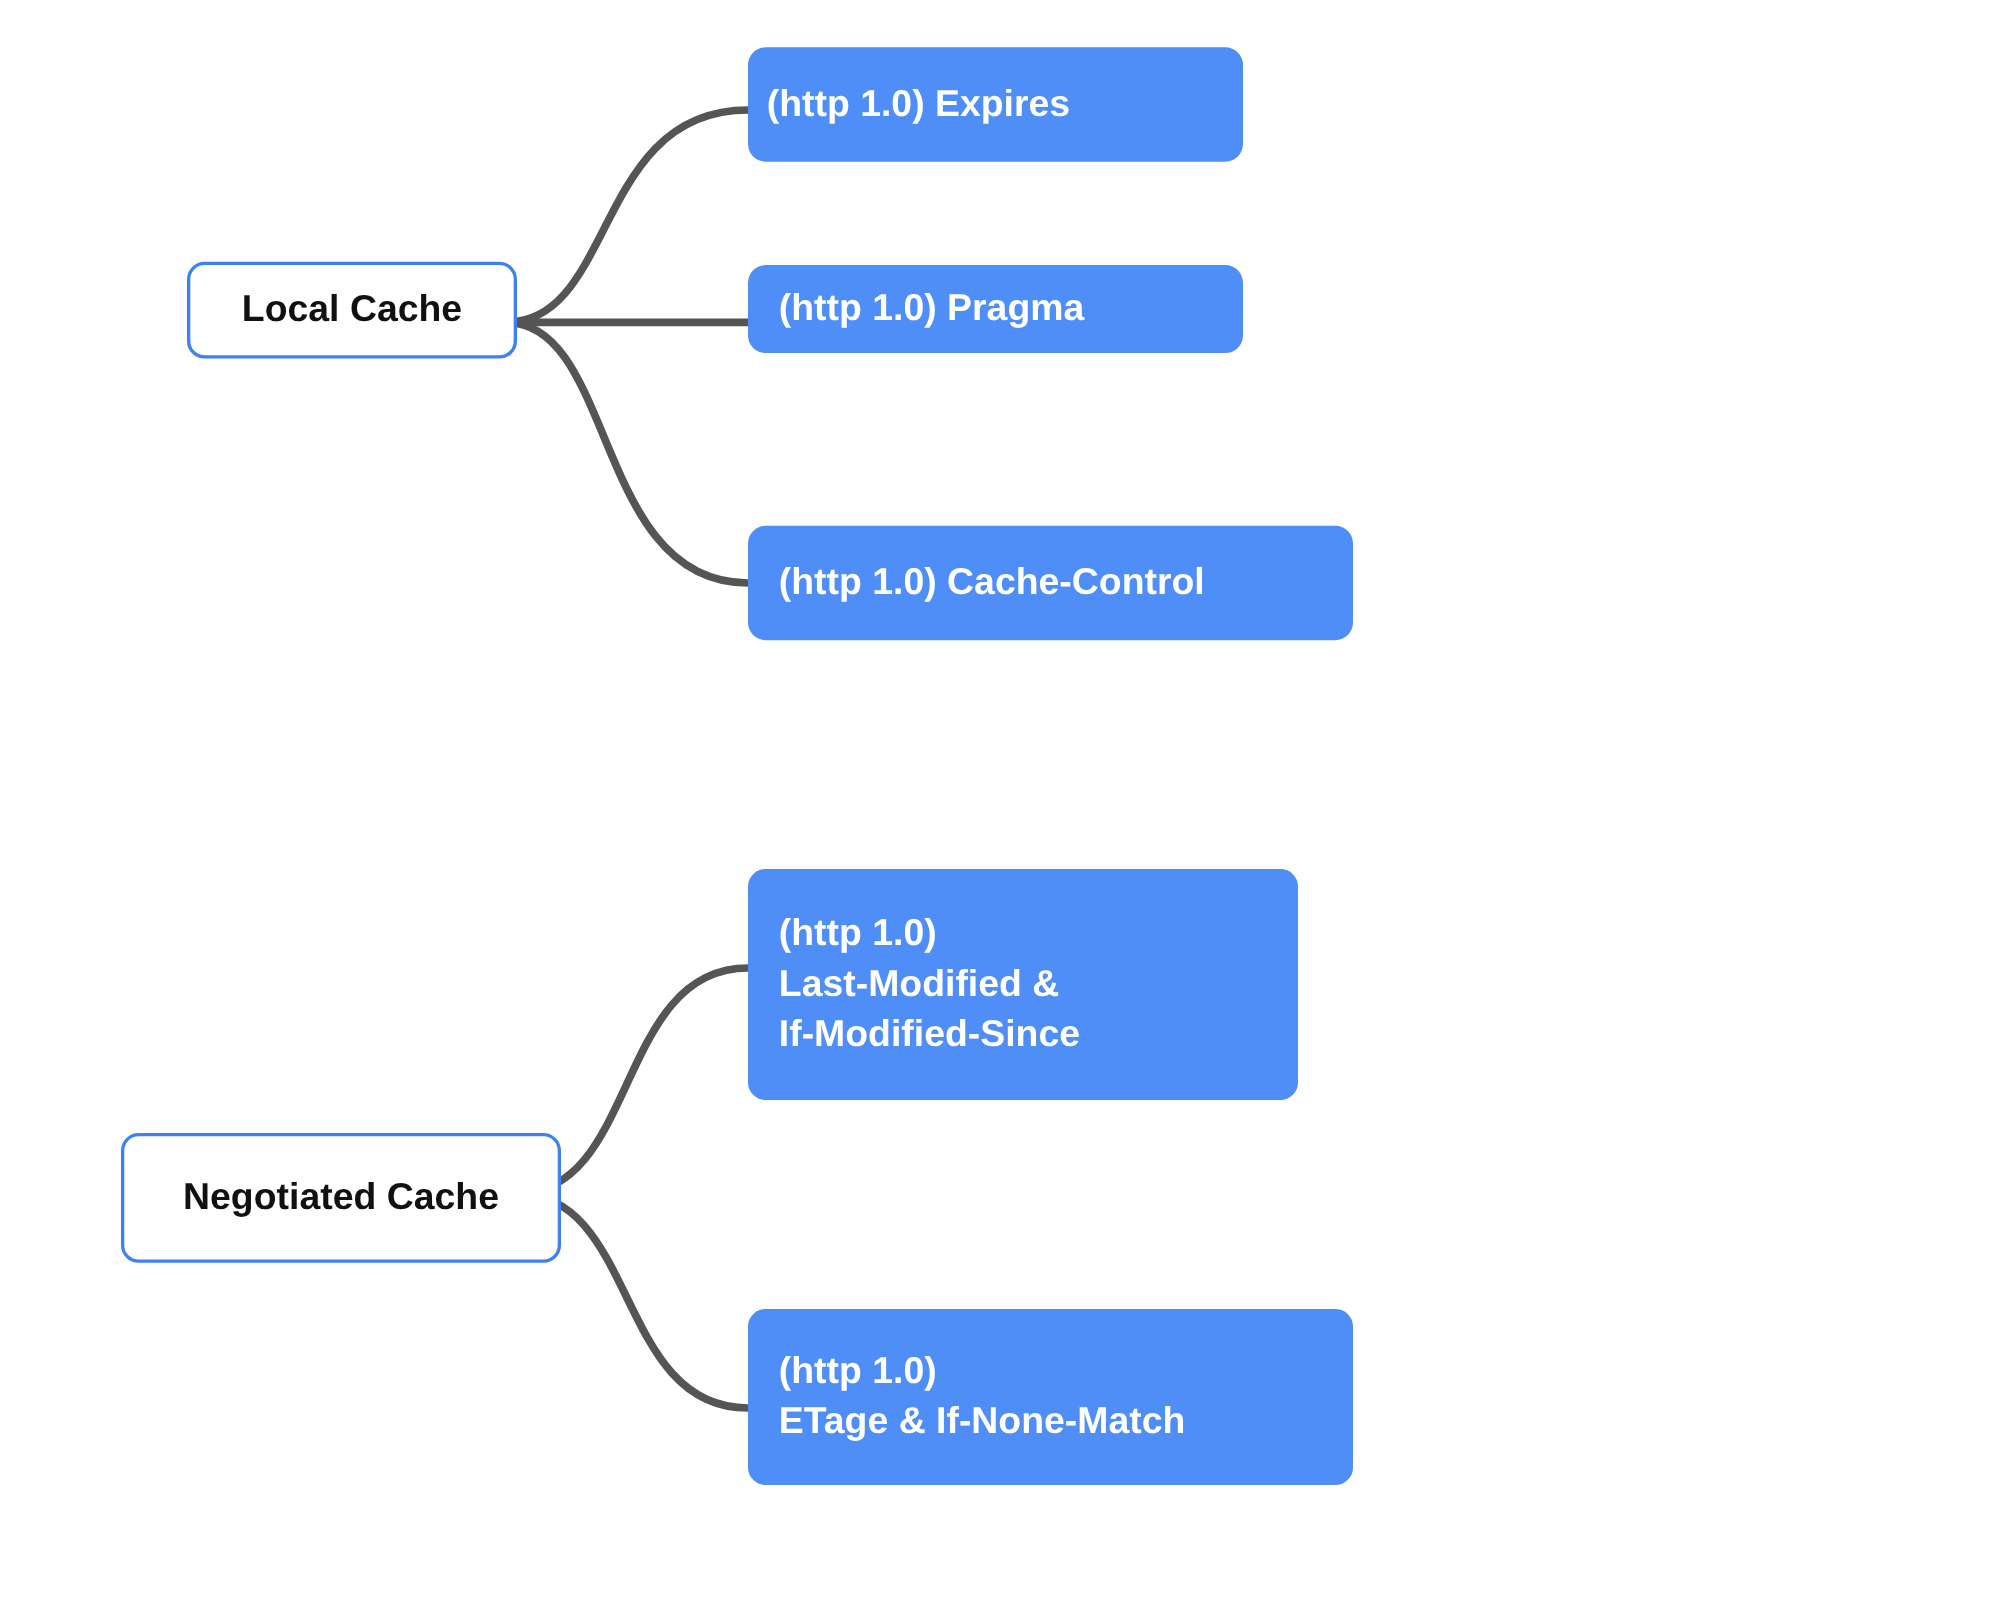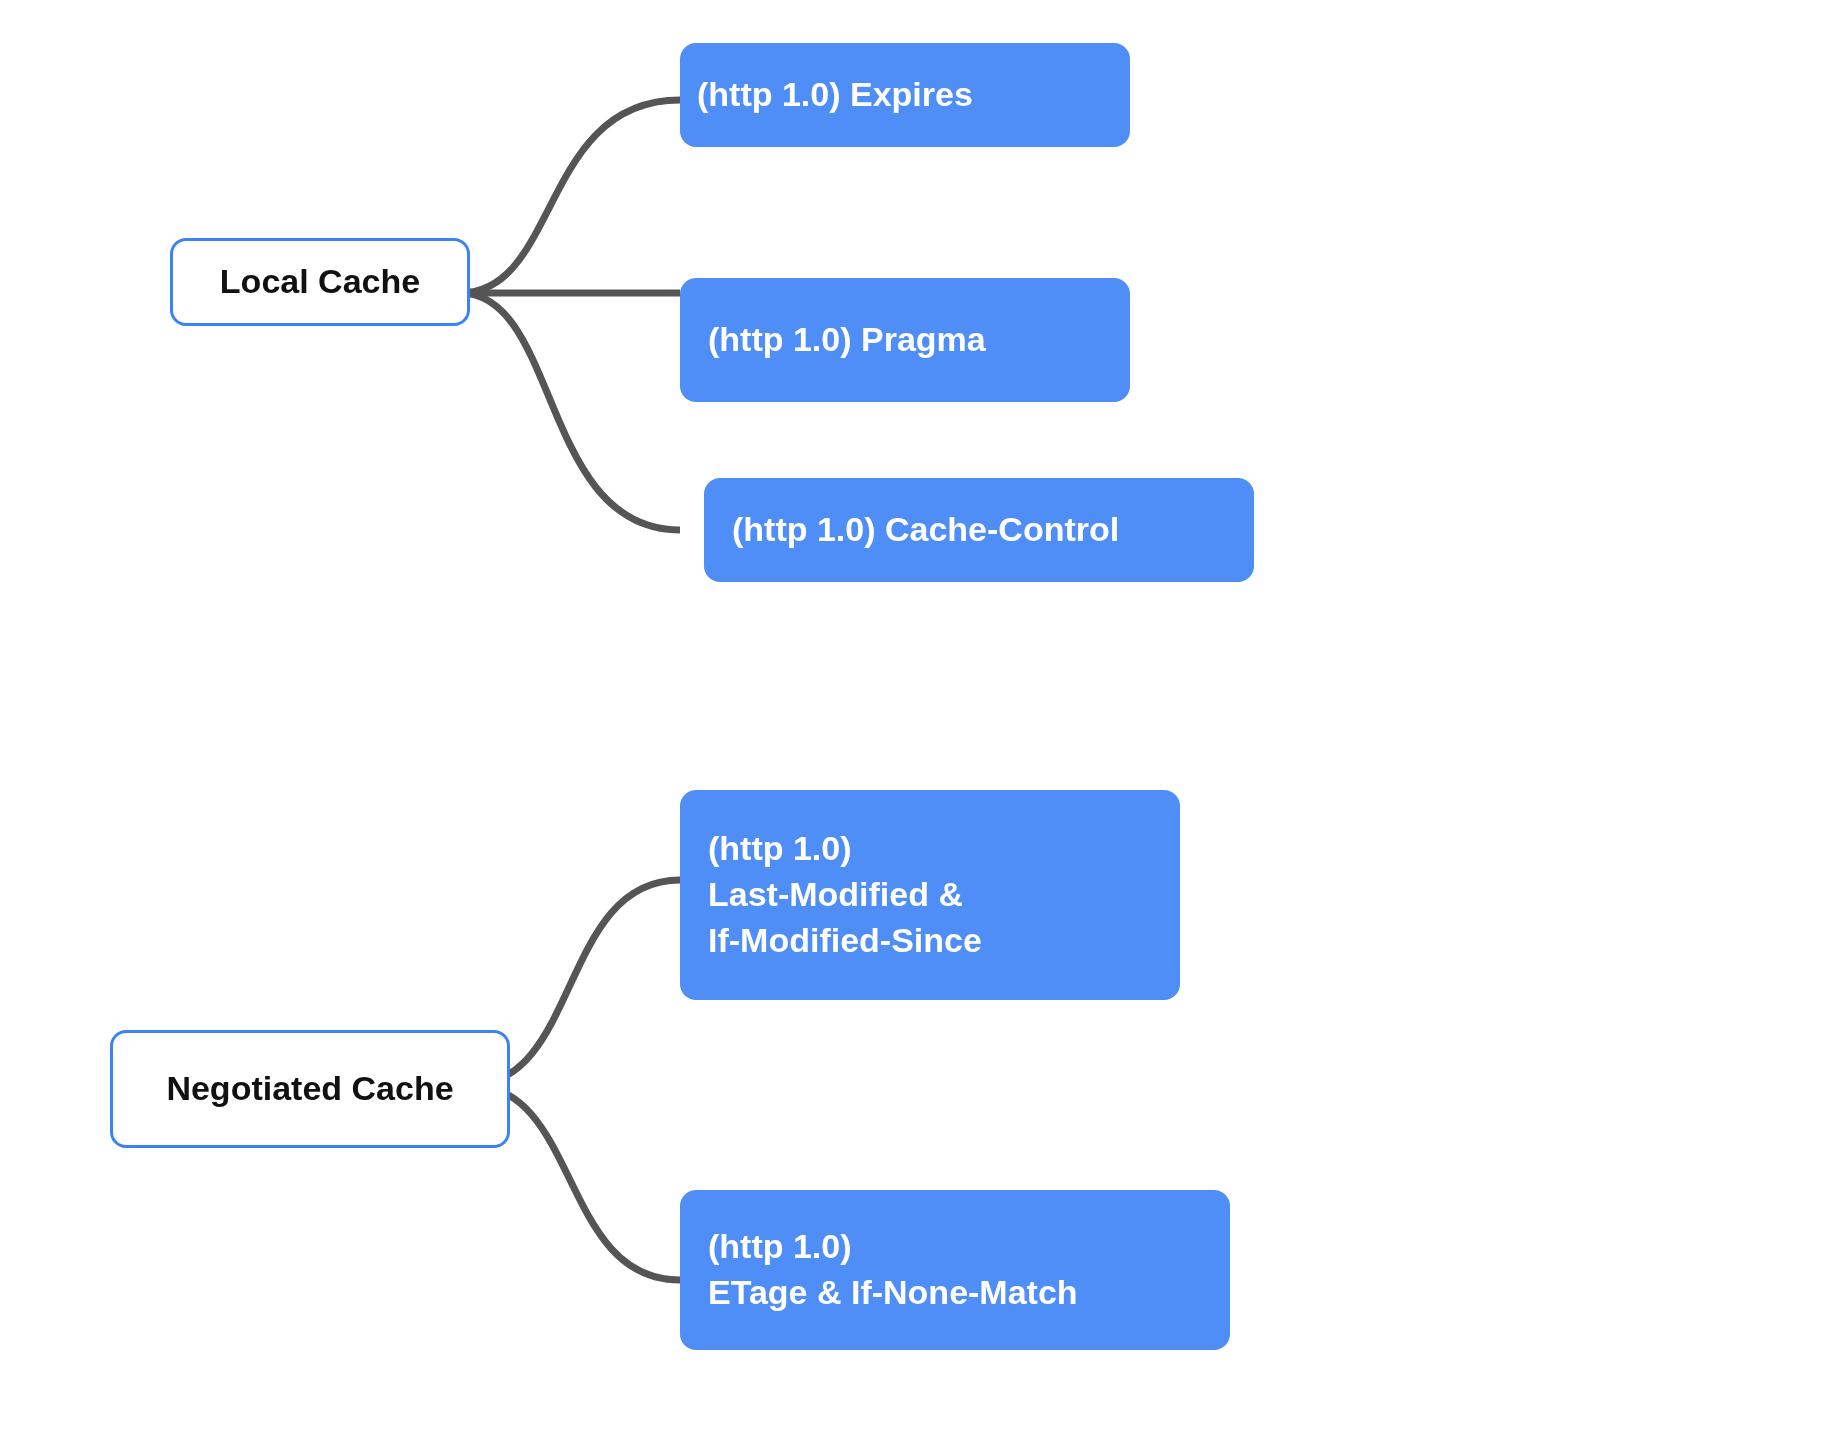--- a/index.html
+++ b/index.html
@@ -66,25 +66,25 @@
   </svg>
 
   <div class="node root" style="left:170px; top:238px; width:300px; height:88px;">
     <span>Local Cache</span>
   </div>
 
   <div class="node child" style="left:680px; top:43px; width:450px; height:104px;padding-left:17px;">
     <span>(http 1.0) Expires</span>
   </div>
 
-  <div class="node child" style="left:680px; top:241px; width:450px; height:124px;margin-top:37px;">
+  <div class="node child" style="left:680px; top:241px; width:450px; height:80px;">
     <span>(http 1.0) Pragma</span>
   </div>
 
-  <div class="node child" style="left:680px; top:478px; width:550px; height:104px;margin-left:24px;">
+  <div class="node child" style="left:680px; top:478px; width:550px; height:104px;">
     <span>(http 1.0) Cache-Control</span>
   </div>
 
   <div class="node root" style="left:110px; top:1030px; width:400px; height:118px;">
     <span>Negotiated Cache</span>
   </div>
 
   <div class="node child" style="left:680px; top:790px; width:500px; height:210px; padding-top:20px; padding-bottom:20px;">
     <span>(http 1.0)
 Last-Modified &amp;

